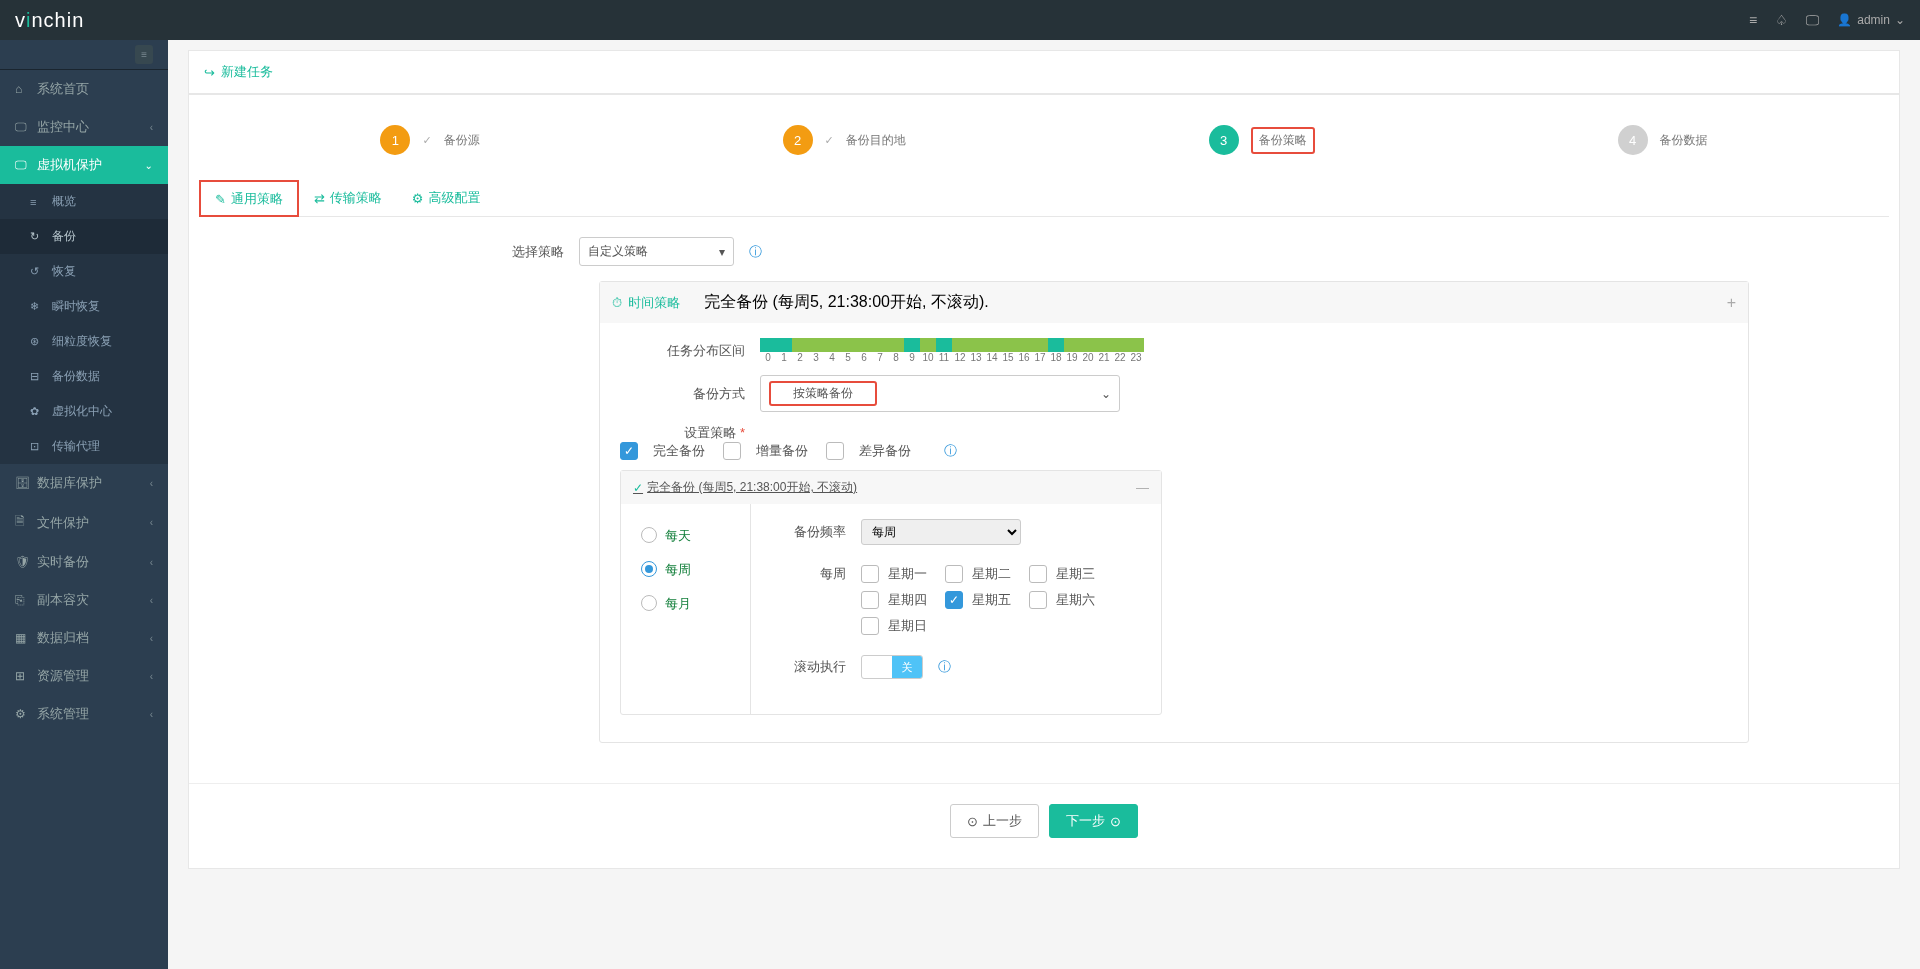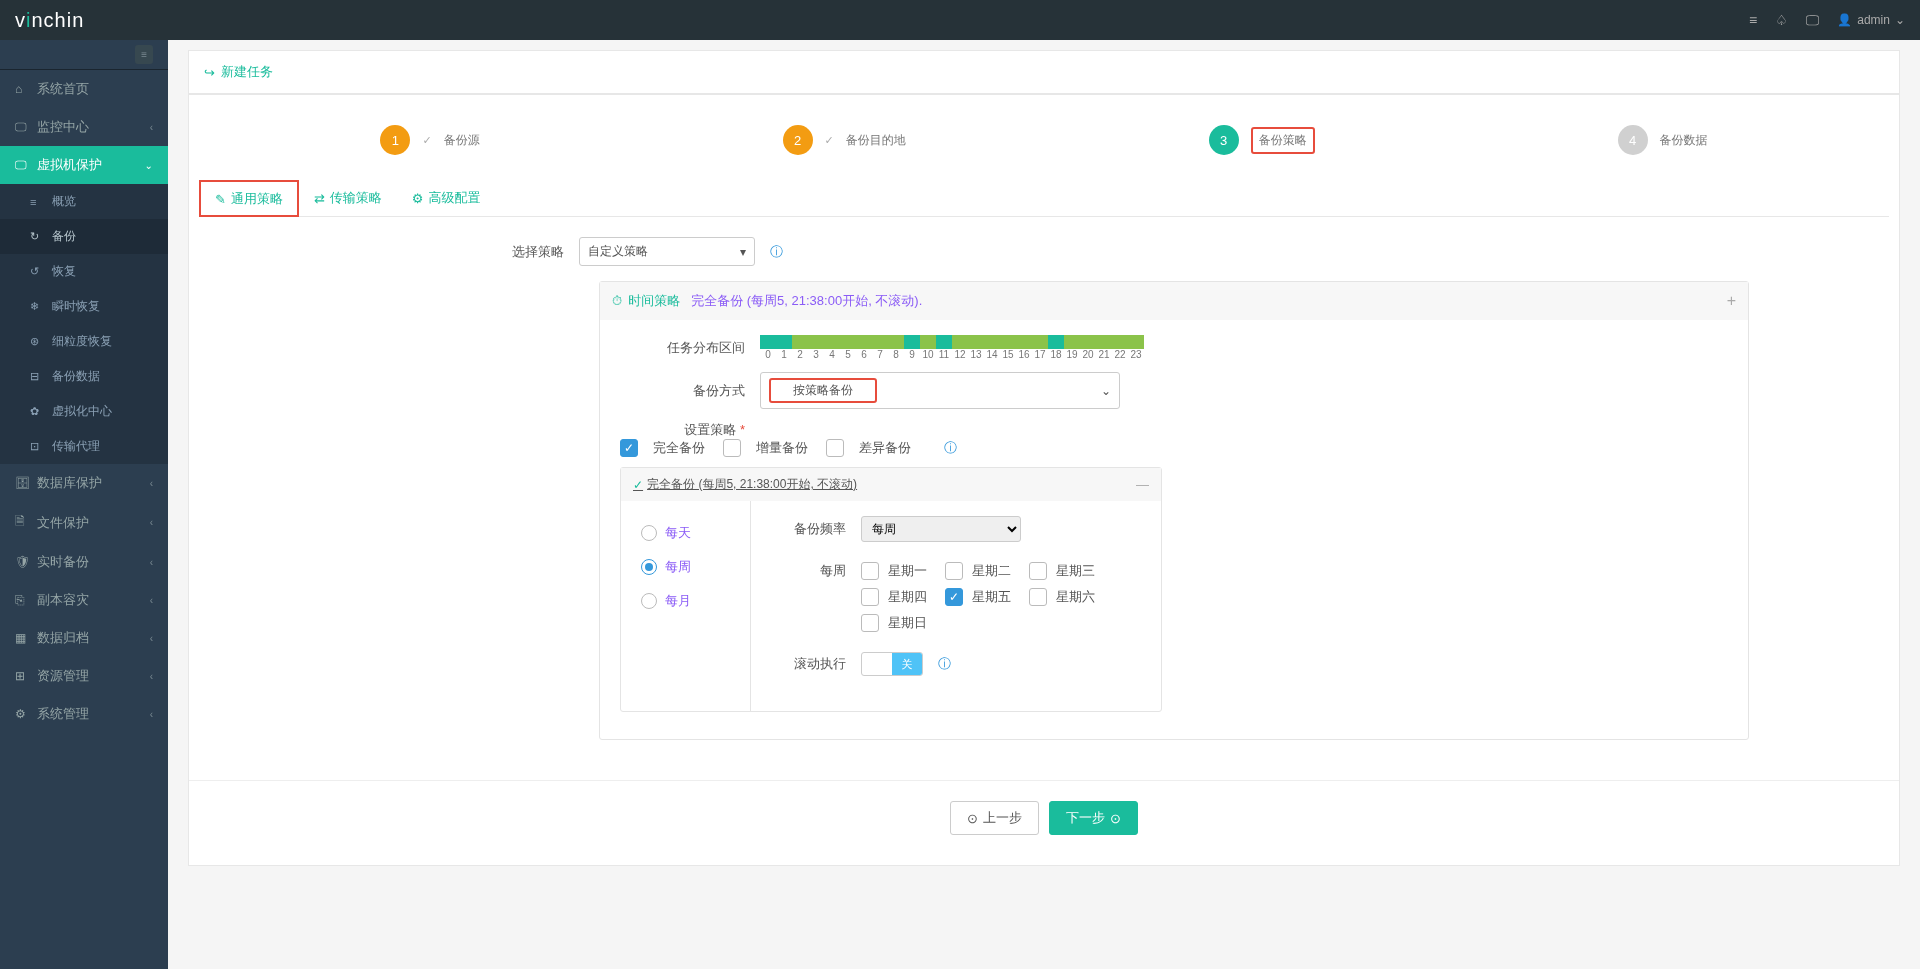--- a/index.html
+++ b/index.html
@@ -49,30 +49,30 @@
 
 .tabs { display: flex; border-bottom: 1px solid #e7e7e7; padding-left: 0; margin: 0 10px; }
 .tab { padding: 8px 15px; cursor: pointer; font-size: 13px; display: flex; align-items: center; gap: 5px; color: #1abc9c; }
 .tab.active { border: 1px solid #e7e7e7; border-bottom: 1px solid #fff; margin-bottom: -1px; color: #1abc9c; position: relative; border-top: 2px solid #1abc9c; }
 .tab.active.highlighted { outline: 2px solid #e74c3c; outline-offset: -2px; }
 
 
 .form-panel { padding: 20px 30px; }
 .form-row { display: flex; align-items: center; margin-bottom: 15px; }
 .form-label { width: 360px; text-align: right; padding-right: 15px; color: #555; font-size: 13px; }
-.select-box { border: 1px solid #ccc; padding: 5px 8px; width: 176px; display: flex; justify-content: space-between; align-items: center; cursor: pointer; font-size: 12px; border-radius: 3px; }
+.select-box { border: 1px solid #ccc; padding: 5px 8px; width: 155px; display: flex; justify-content: space-between; align-items: center; cursor: pointer; font-size: 12px; border-radius: 3px; }
 .select-box.wide { width: 360px; }
 .select-native { border: 1px solid #ccc; padding: 4px 6px; width: 160px; font-size: 12px; border-radius: 3px; }
 .info-icon { color: #3498db; margin-left: 15px; font-size: 13px; cursor: pointer; }
 
 
 .accordion { margin-left: 380px; margin-right: 120px; border: 1px solid #e4e4e4; border-radius: 3px; }
 .accordion-header { background: #f7f7f7; padding: 10px 12px; display: flex; align-items: center; justify-content: space-between; cursor: pointer; }
 .accordion-title { display: flex; align-items: center; gap: 6px; color: #1abc9c; font-size: 13px; }
-.accordion-sub { color: #8b5cf6; font-size: 13px; margin-left: 5px; }
+.accordion-sub { color: #000000; font-size: 16px; margin-left: 18px; }
 .accordion-body { padding: 15px 20px; }
 
 
 .inner-label { width: 140px; text-align: right; padding-right: 15px; color: #555; font-size: 13px; display: inline-block; }
 .inner-row { display: flex; align-items: center; margin-bottom: 12px; }
 .timeline-bar { display: flex; height: 14px; width: 384px; }
 .timeline-seg { height: 100%; }
 .timeline-hours { display: flex; width: 392px; font-size: 10px; color: #777; }
 .timeline-hours span { width: 16px; text-align: center; }
 .legend { display: flex; gap: 18px; margin-top: 6px; }
@@ -83,21 +83,21 @@
 .cb { width: 18px; height: 18px; border: 1px solid #bbb; border-radius: 3px; display: inline-flex; align-items: center; justify-content: center; cursor: pointer; margin-right: 4px; vertical-align: middle; }
 .cb.checked { background: #3498db; border-color: #3498db; color: #fff; font-size: 12px; }
 .cb-label { margin-right: 18px; vertical-align: middle; font-size: 13px; margin-left: 11px; }
 
 
 .sub-accordion { border: 1px solid #e4e4e4; border-radius: 3px; margin-left: 0; margin-top: 10px; }
 .sub-accordion-header { background: #f7f7f7; padding: 8px 12px; display: flex; justify-content: space-between; align-items: center; cursor: pointer; }
 .sub-accordion-header a { color: #555; text-decoration: underline; font-size: 12px; display: flex; align-items: center; gap: 4px; }
 .sub-accordion-body { display: flex; }
 .freq-panel { width: 130px; border-right: 1px solid #e4e4e4; padding: 15px 0; }
-.freq-item { padding: 8px 20px; display: flex; align-items: center; gap: 8px; cursor: pointer; color: #8b5cf6; font-size: 13px; }
+.freq-item { padding: 8px 20px; display: flex; gap: 8px; cursor: pointer; color: #15803d; font-size: 13px; }
 .radio { width: 16px; height: 16px; border: 1px solid #bbb; border-radius: 50%; display: inline-flex; align-items: center; justify-content: center; }
 .radio.checked { border-color: #3498db; }
 .radio.checked::after { content: ""; width: 8px; height: 8px; border-radius: 50%; background: #3498db; }
 .freq-config { flex: 1; padding: 15px 20px; }
 .freq-config-row { display: flex; align-items: center; margin-bottom: 20px; }
 .freq-config-label { width: 90px; text-align: right; padding-right: 15px; font-size: 13px; color: #555; }
 .weekday-grid { display: flex; flex-wrap: wrap; gap: 8px 18px; width: 280px; }
 .weekday-item { display: flex; align-items: center; gap: 5px; }
 .time-input { border: 1px solid #ccc; border-radius: 3px; display: flex; align-items: center; width: 160px; }
 .time-input input { border: none; padding: 5px 8px; flex: 1; font-size: 12px; outline: none; }

